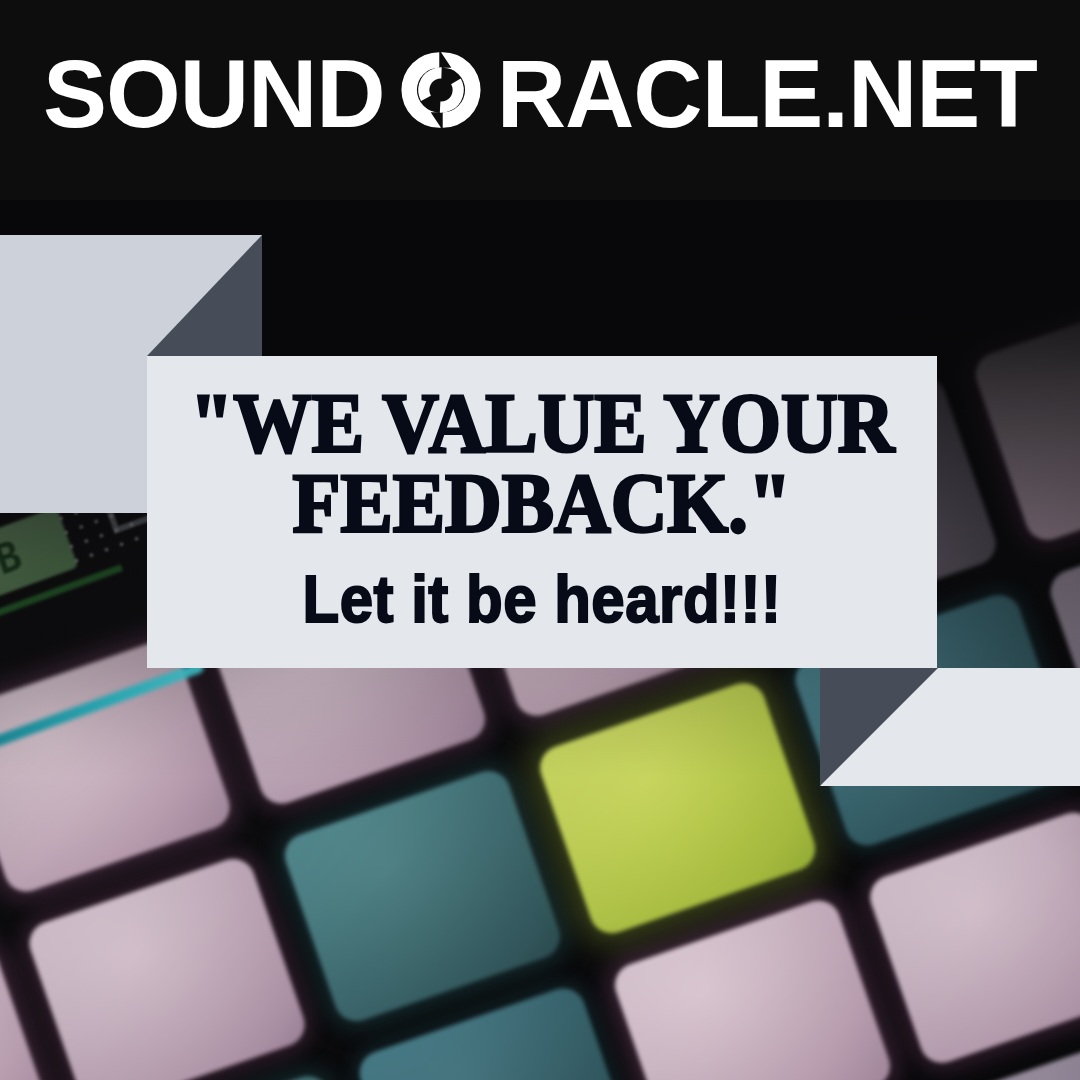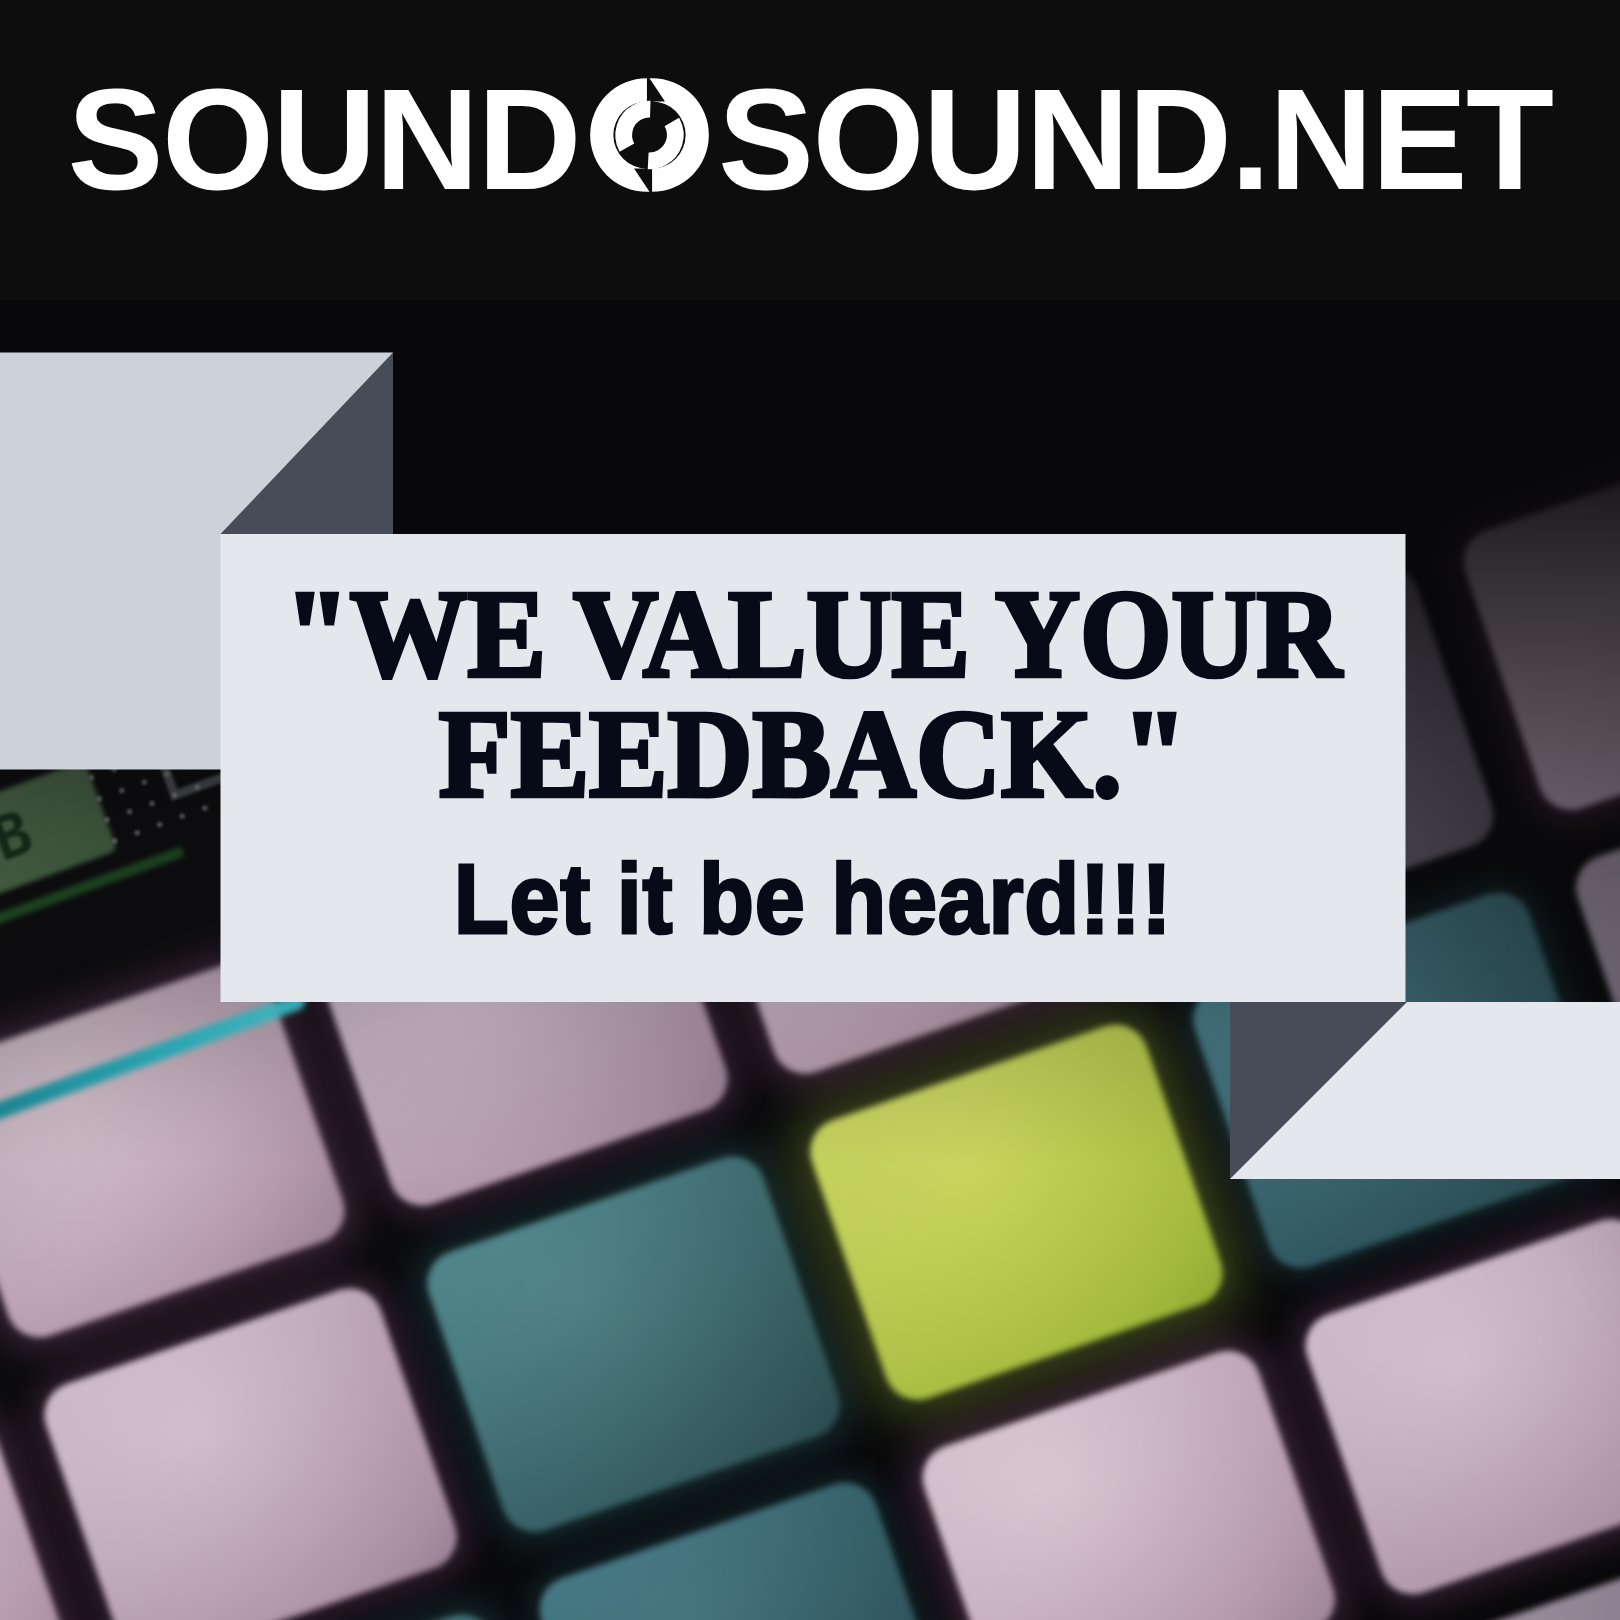--- a/index.html
+++ b/index.html
@@ -158,21 +158,21 @@
     background: #0d0d0e;
   }
   #logo {
     position: absolute;
     left: 0; top: 40px;
     width: 1080px;
     height: 108px;
     display: flex;
     align-items: center;
     justify-content: center;
-    gap: 3px;
+    gap: 13px;
     color: #ffffff;
   }
   .logo-text {
     font-family: "Liberation Sans", sans-serif;
     font-weight: 700;
     font-size: 96px;
     letter-spacing: -1px;
     line-height: 1;
     white-space: nowrap;
   }
@@ -299,21 +299,21 @@
     <div id="logo">
       <span class="logo-text">SOUND</span>
       <span class="logo-mark">
         <svg viewBox="0 0 100 100" width="86" height="86" aria-hidden="true">
 
           <path d="M50 6 L62 24 L52 24 A26 26 0 0 1 52 76 L52 94 A44 44 0 0 0 52 6 Z" fill="#ffffff"></path>
           <path d="M50 94 L38 76 L48 76 A26 26 0 0 1 48 24 L48 6 A44 44 0 0 0 48 94 Z" fill="#ffffff"></path>
           <circle cx="50" cy="50" r="20" fill="none" stroke="#ffffff" stroke-width="13" stroke-dasharray="42 20" transform="rotate(-28 50 50)"></circle>
         </svg>
       </span>
-      <span class="logo-text">SOUND.NET</span>
+      <span class="logo-text">RACLE.NET</span>
     </div>
   </div>
 
   <div class="ribbon-left"></div>
   <div class="fold-left"></div>
   <div class="ribbon-right"></div>
   <div class="fold-right"></div>
 
   <div id="panel">
     <div class="headline">

